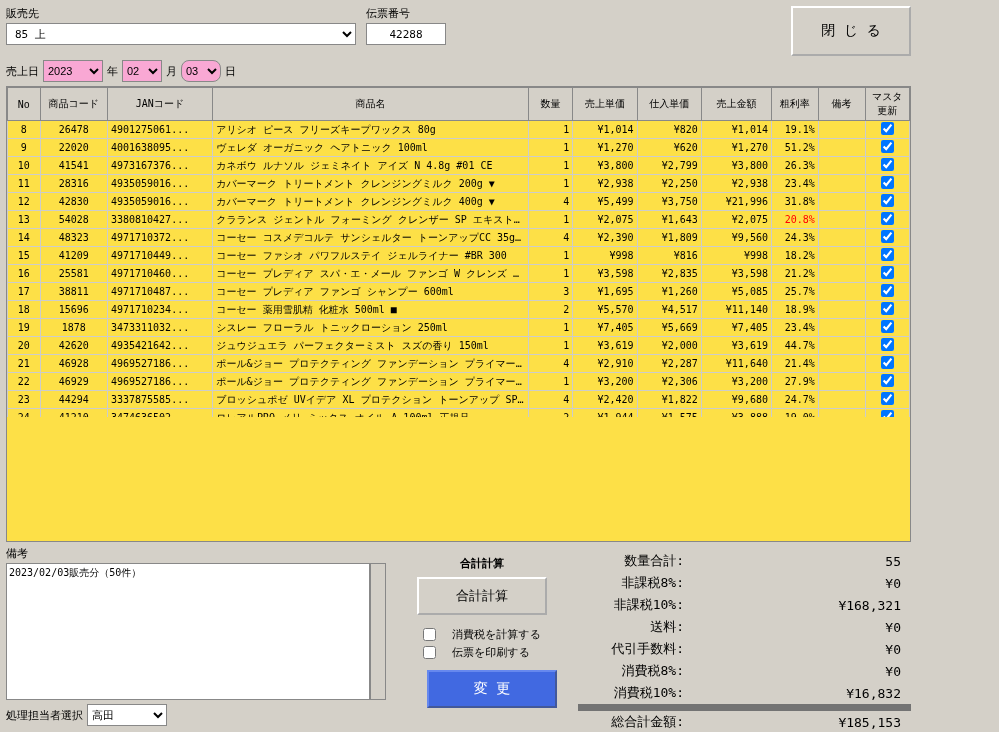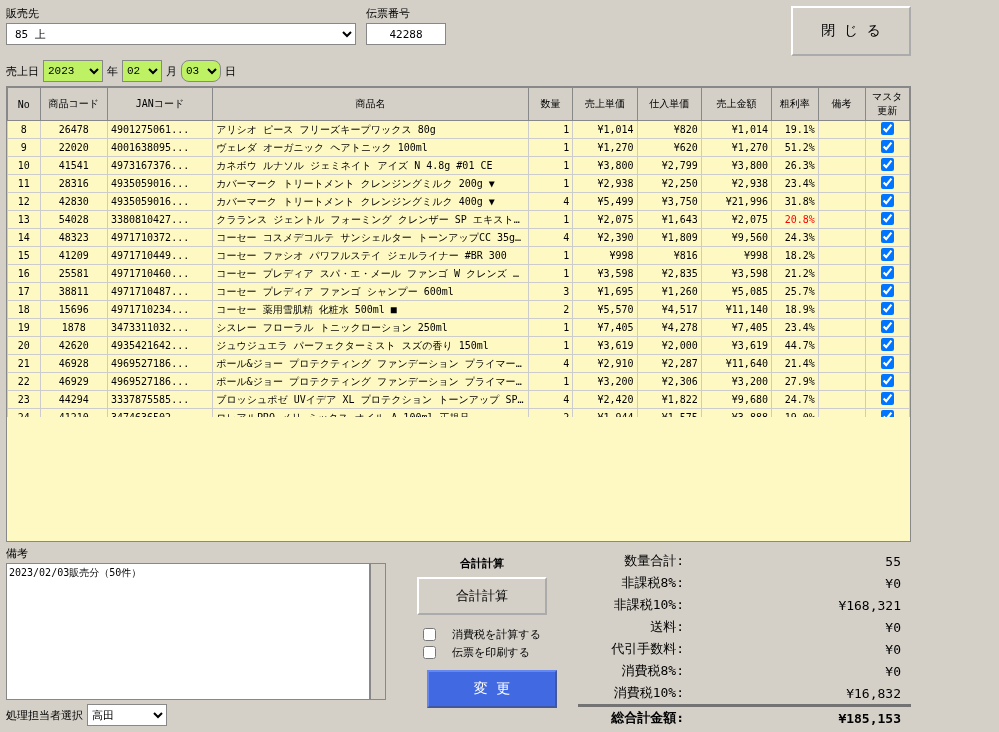--- a/index.html
+++ b/index.html
@@ -10,24 +10,24 @@
     .top-row { display: flex; align-items: flex-start; gap: 10px; }
     .field-group { display: flex; flex-direction: column; gap: 2px; }
     .field-label { font-size: 11px; color: #000; }
     .field-input { height: 22px; border: 1px solid #888; background: white; padding: 2px 4px; font-size: 11px; font-family: inherit; }
     .hanbai-input { width: 350px; }
     .denpyo-input { width: 80px; text-align: center; }
     
     .close-btn { margin-left: auto; background: #d4d0c8; border: 2px outset #fff; padding: 8px 24px; font-size: 14px; font-family: inherit; cursor: pointer; min-width: 120px; height: 50px; }
     
     .date-row { display: flex; align-items: center; gap: 4px; }
-    .date-select { height: 22px; border: 1px solid #888; background: #bef264; font-size: 11px; font-family: Liberation Mono, monospace; }
+    .date-select { height: 22px; border: 1px solid #888; background: #f9a8d4; font-size: 11px; font-family: Liberation Sans, sans-serif; }
     .date-label { font-size: 11px; }
     
-    .table-container { flex: 1; overflow: hidden; border: 1px solid #888; background: #fef9c3; }
+    .table-container { flex: 1; overflow: hidden; border: 1px solid #888; background: #fde047; }
     .data-table { width: 100%; border-collapse: collapse; font-size: 10px; }
     .data-table th { background: #d4d0c8; border: 1px solid #888; padding: 2px 3px; text-align: center; white-space: nowrap; font-weight: normal; font-size: 10px; }
     .data-table td { border: 1px solid #ccc; padding: 1px 3px; white-space: nowrap; overflow: hidden; text-overflow: ellipsis; max-width: 0; }
     .data-table .num-col { text-align: right; }
     .data-table .center-col { text-align: center; }
     .data-table .red-text { color: red; }
     
     .col-no { width: 28px; }
     .col-code { width: 45px; }
     .col-jan { width: 90px; }
@@ -54,21 +54,21 @@
     .checkbox-row { display: flex; align-items: center; gap: 16px; font-size: 11px; }
     .checkbox-row input { cursor: pointer; }
     
     .henshu-btn { background: #4169e1; color: white; border: 2px outset #6688ee; padding: 8px 30px; font-size: 14px; font-family: inherit; cursor: pointer; width: 130px; margin-top: 4px; margin-left: 20px; }
     
     .bottom-right { flex: 1; display: flex; flex-direction: column; gap: 2px; padding-top: 4px; }
     .summary-table { width: 100%; border-collapse: collapse; }
     .summary-table td { padding: 2px 4px; font-size: 13px; border: none; }
     .summary-table .label-col { text-align: right; width: 110px; }
     .summary-table .value-col { text-align: right; padding-right: 10px; min-width: 90px; }
-    .summary-total { font-weight: bold; border-top: 3px solid #737373; }
+    .summary-total { font-weight: normal; border-top: 7px solid #737373; }
     
     .table-scroll-area { height: 330px; overflow-y: auto; overflow-x: hidden; }
   </style>
 </head>
 <body>
 
 <div class="main-container">
 
   <div class="top-row">
     <div class="field-group">
@@ -262,21 +262,21 @@
               <td class="center-col"></td>
               <td class="center-col"><input type="checkbox" checked="" style=""></td>
             </tr>
             <tr>
               <td class="center-col">19</td>
               <td class="center-col">1878</td>
               <td class="">3473311032...</td>
               <td class="" title="シスレー フローラル トニックローション 250ml">シスレー フローラル トニックローション 250ml</td>
               <td class="num-col">1</td>
               <td class="num-col">¥7,405</td>
-              <td class="num-col">¥4,278</td>
+              <td class="num-col">¥5,669</td>
               <td class="num-col">¥7,405</td>
               <td class="num-col">23.4%</td>
               <td class="center-col"></td>
               <td class="center-col"><input type="checkbox" checked="" style=""></td>
             </tr>
             <tr>
               <td class="center-col">20</td>
               <td class="center-col">42620</td>
               <td class="">4935421642...</td>
               <td class="" title="ジュウジュエラ パーフェクターミスト スズの香り 150ml">ジュウジュエラ パーフェクターミスト スズの香り 150ml</td>

